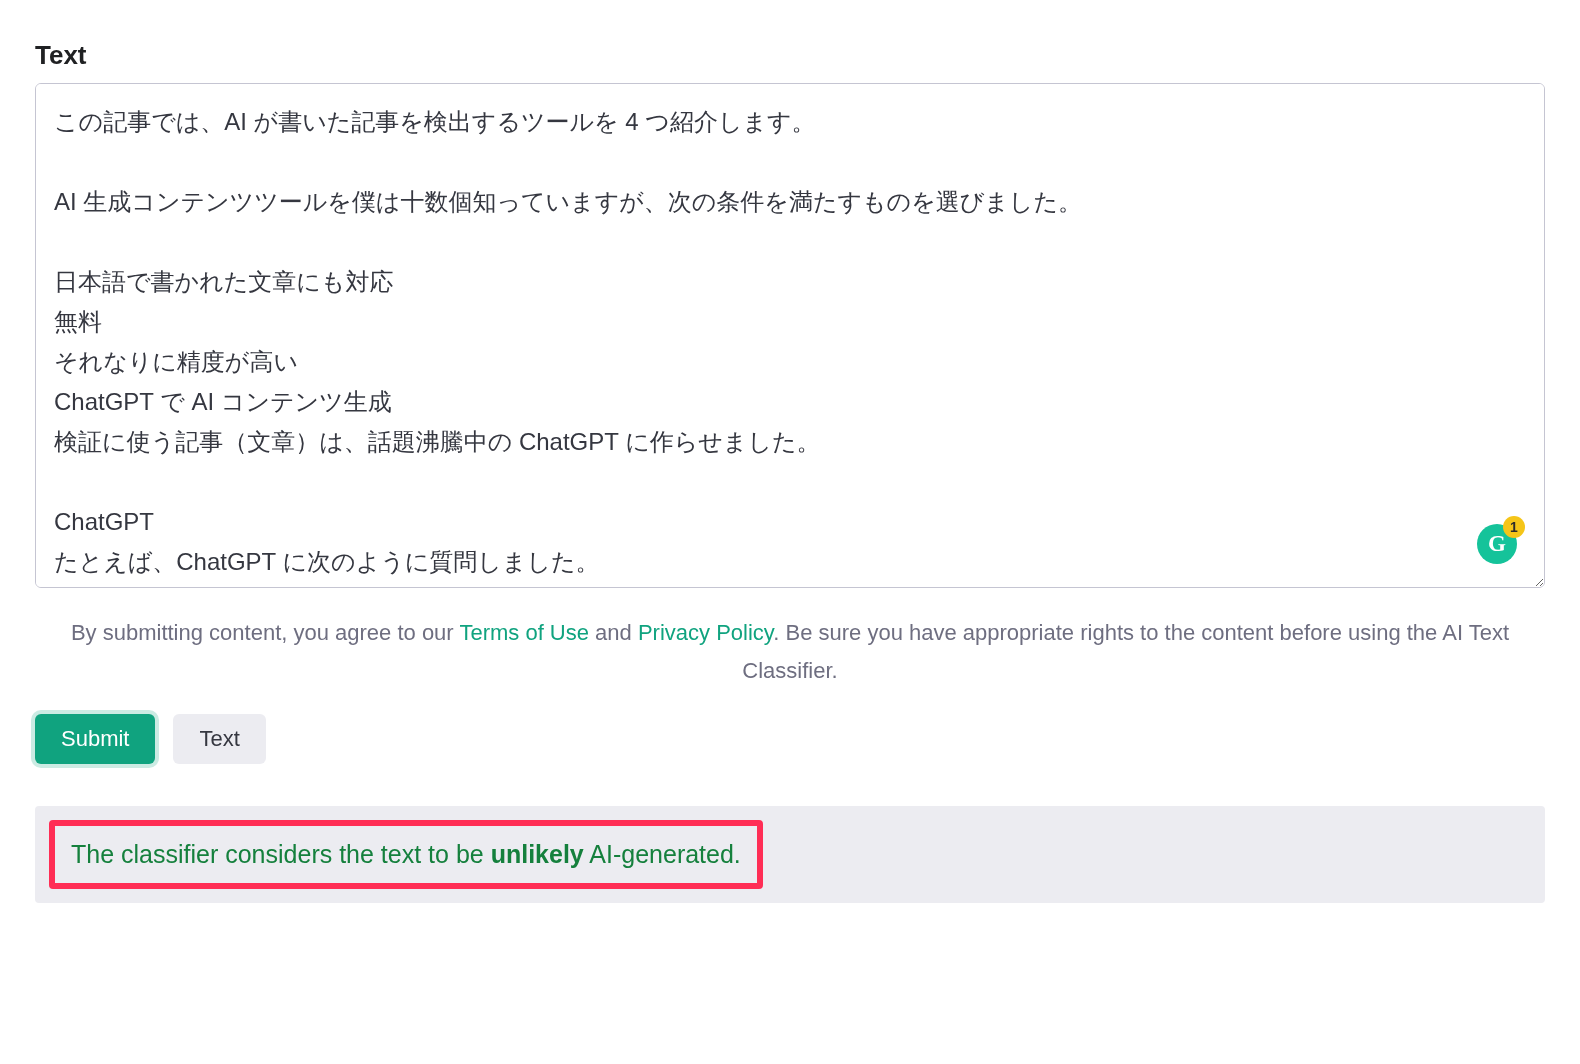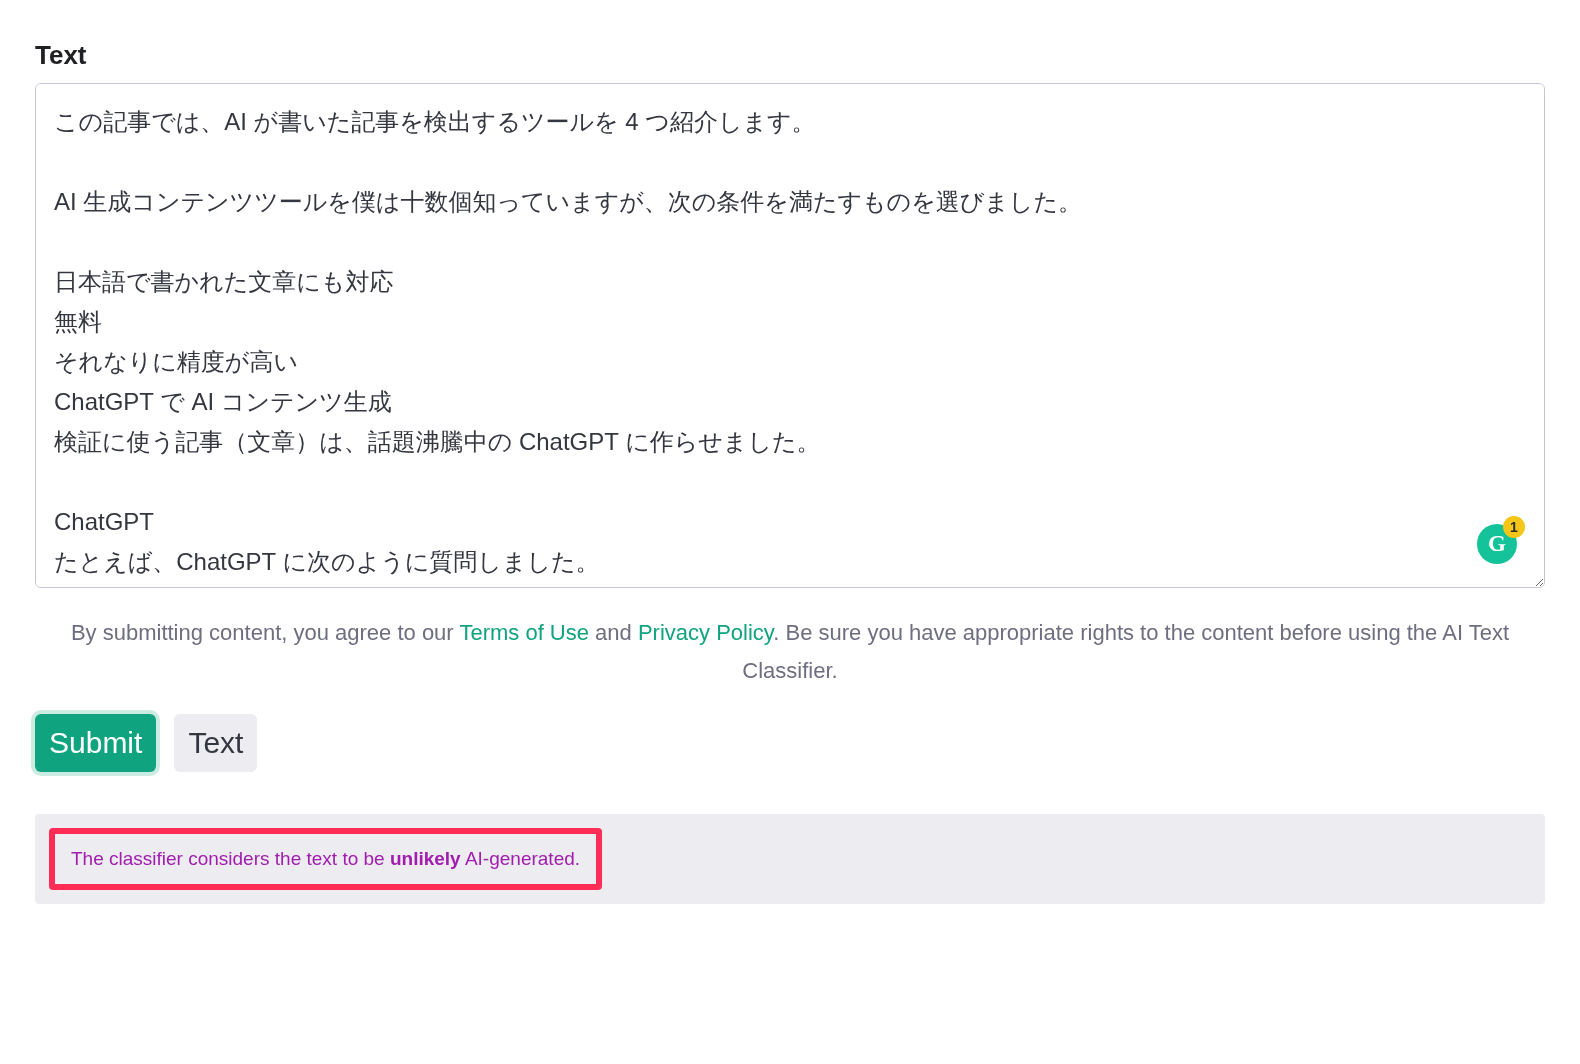--- a/index.html
+++ b/index.html
@@ -85,22 +85,22 @@
     .disclaimer a {
       color: #10a37f;
       text-decoration: none;
     }
     .button-row {
       display: flex;
       gap: 18px;
       margin-bottom: 42px;
     }
     .btn {
-      font-size: 30px;
-      padding: 12px 14px;
+      font-size: 22px;
+      padding: 12px 26px;
       border-radius: 6px;
       cursor: pointer;
       border: none;
       font-family: inherit;
     }
     .btn-submit {
       background: #10a37f;
       color: #ffffff;
       font-weight: 500;
       box-shadow: 0 0 0 4px rgba(16, 163, 127, 0.22);
@@ -115,22 +115,22 @@
       padding: 14px 14px;
     }
     .result-highlight {
       display: inline-block;
       border: 6px solid #ff2d55;
       border-radius: 4px;
       padding: 14px 16px;
       margin: 0;
     }
     .result-text {
-      font-size: 19px;
-      color: #a21caf;
+      font-size: 25px;
+      color: #15803d;
     }
     .result-text .bold {
       font-weight: 700;
     }
   </style>
 </head>
 <body>
 
 <div class="field-label">Text</div>
 

